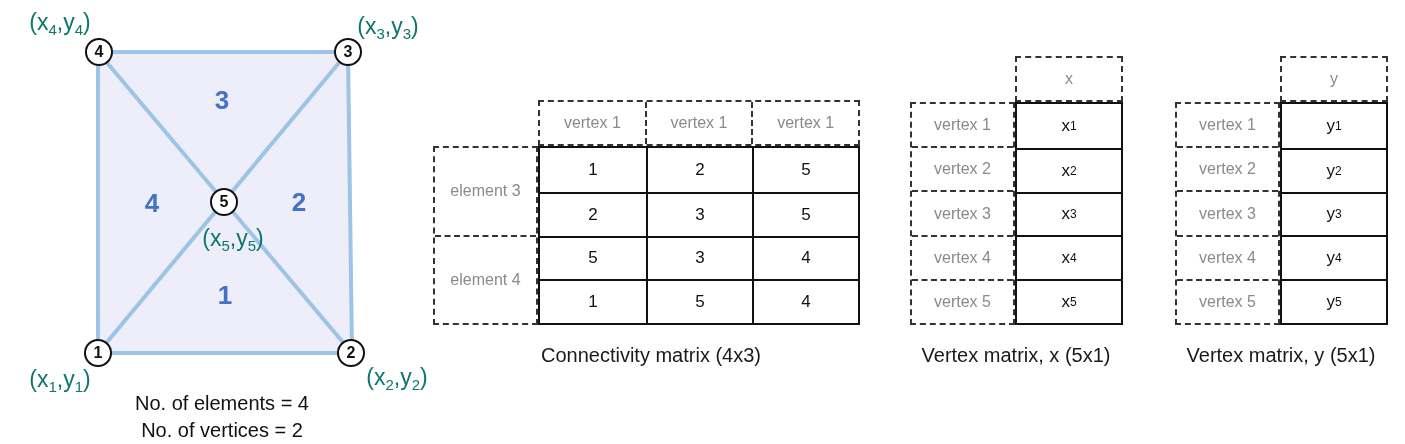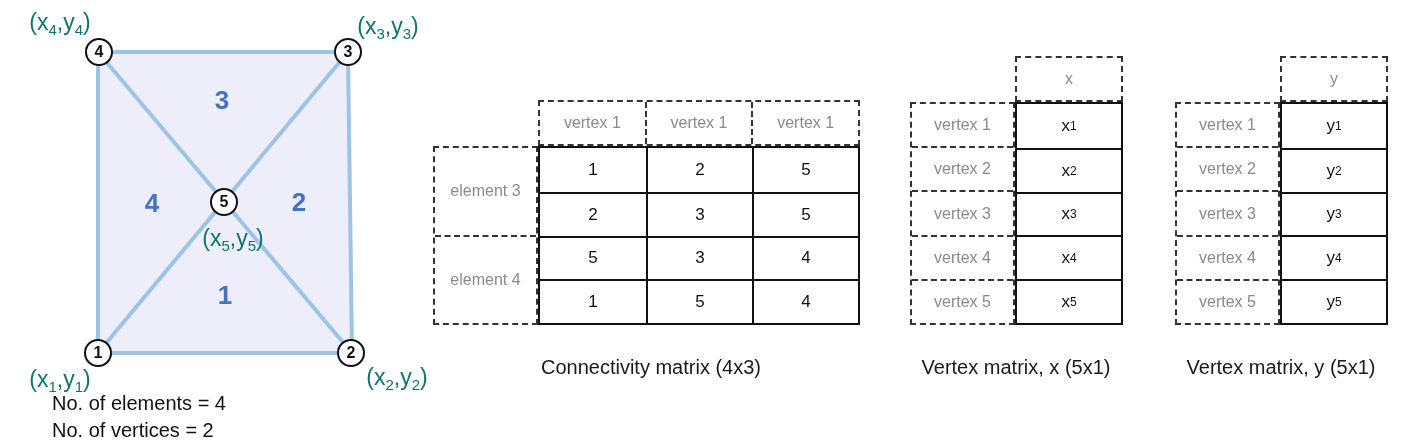--- a/index.html
+++ b/index.html
@@ -16,25 +16,25 @@
        display:flex;align-items:center;justify-content:center;
        font-size:16px;font-weight:600;color:#111;}
 
   .coordlab{position:absolute;transform:translate(-50%,-50%);font-size:23px;
             color:#0f766e;white-space:nowrap;z-index:2;}
   .coordlab sub{font-size:15px;line-height:0;}
 
   .elnum{position:absolute;transform:translate(-50%,-50%);font-size:26px;
          font-weight:600;color:#4472C4;z-index:1;}
 
-  .notes{position:absolute;left:52px;top:390px;width:340px;
+  .notes{position:absolute;left:52px;top:390px;width:340px;text-align:center;
          font-size:20px;color:#111;line-height:27px;}
 
   
-  .caption{position:absolute;top:356px;transform:translateX(-50%);
+  .caption{position:absolute;top:344px;transform:translateX(-50%);
            font-size:20px;color:#1a1a1a;white-space:nowrap;}
 
   .dashed-box{position:absolute;box-sizing:border-box;border:2px dashed #333;
               display:flex;align-items:center;justify-content:center;
               color:#8a8a8a;font-size:16px;}
 
   .dashed-row{position:absolute;box-sizing:border-box;border:2px dashed #333;display:flex;}
   .dashed-row>div{flex:1;display:flex;align-items:center;justify-content:center;
                   color:#8a8a8a;font-size:16px;border-left:2px dashed #333;}
   .dashed-row>div:first-child{border-left:none;}

